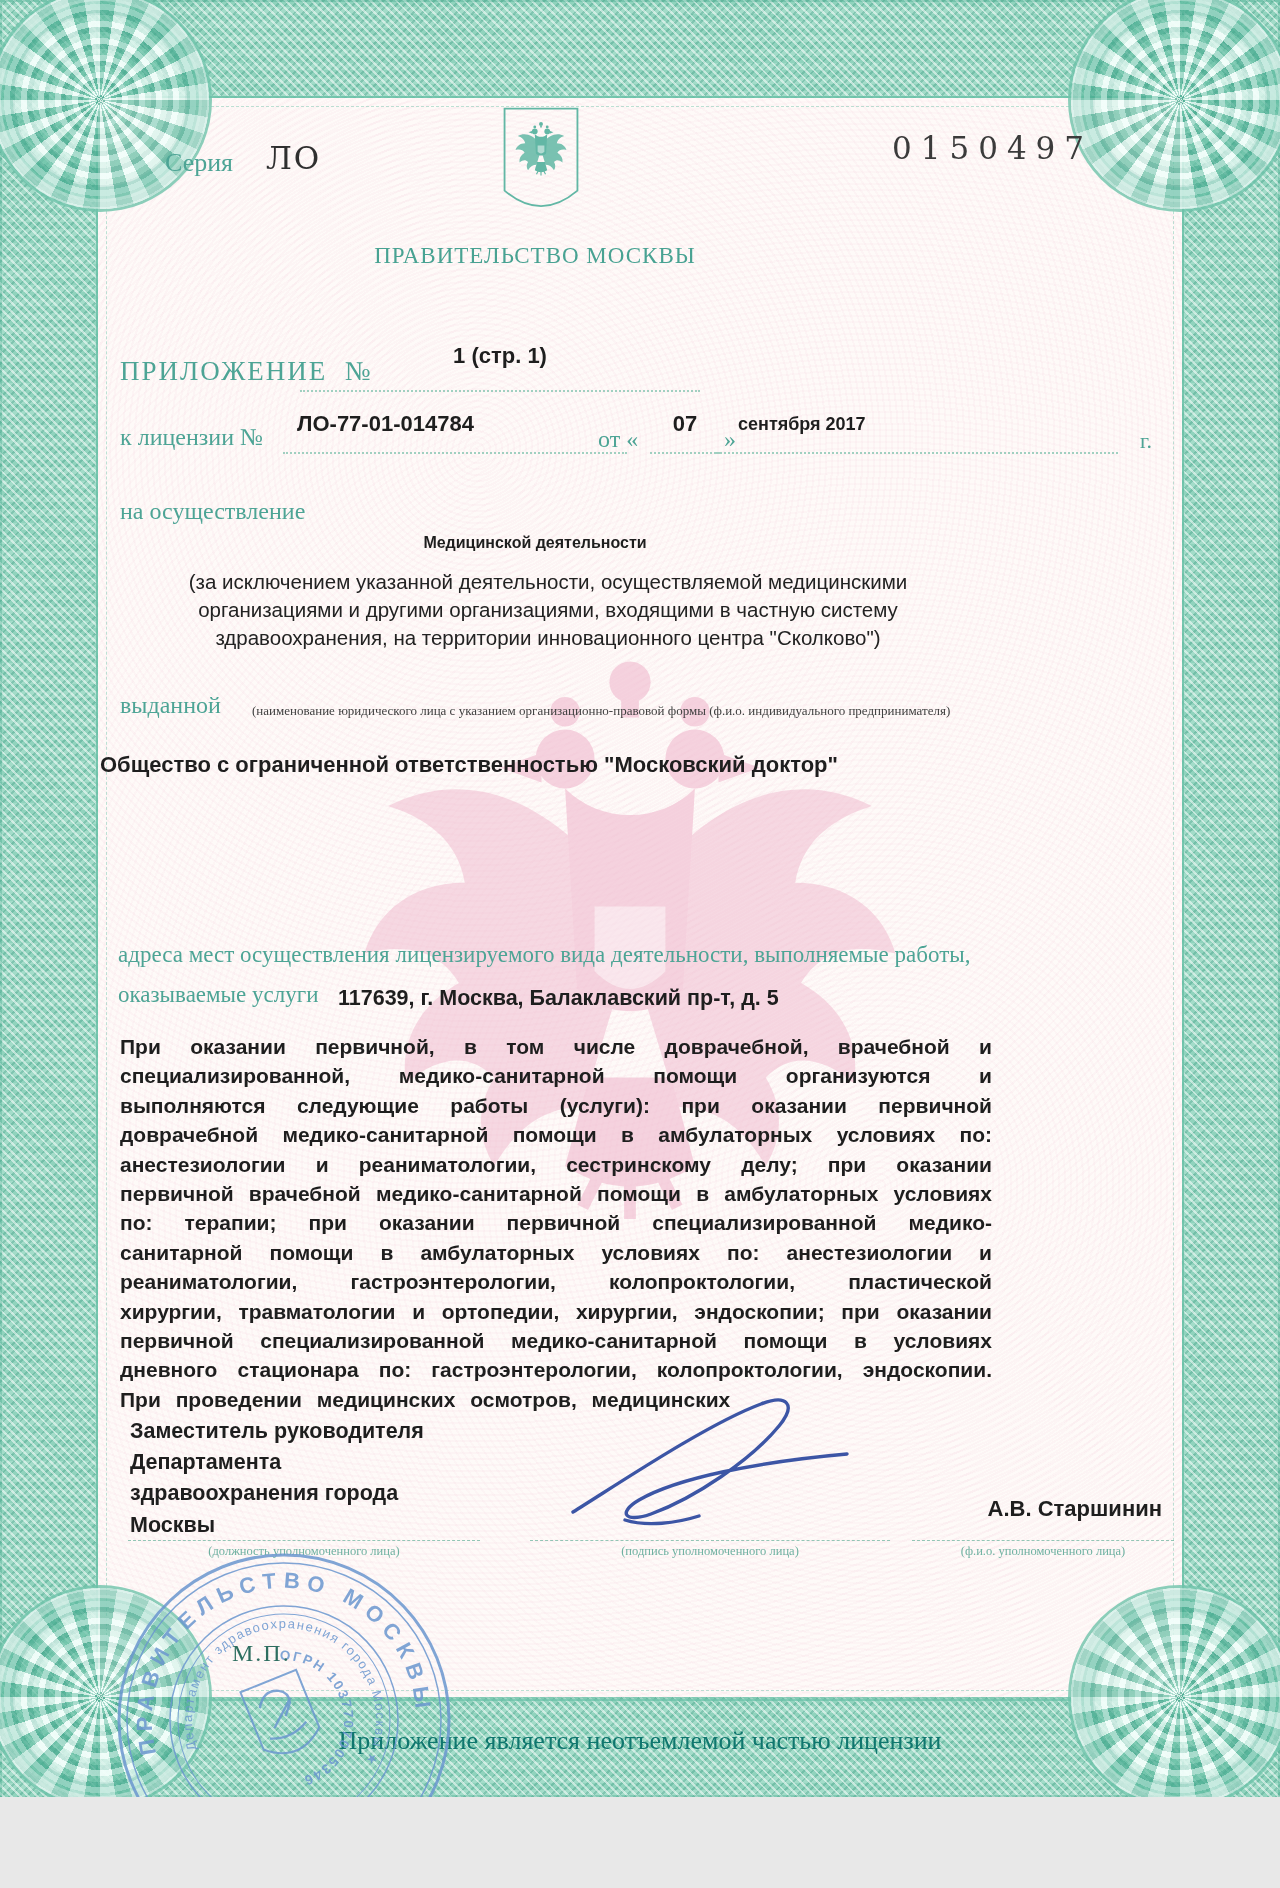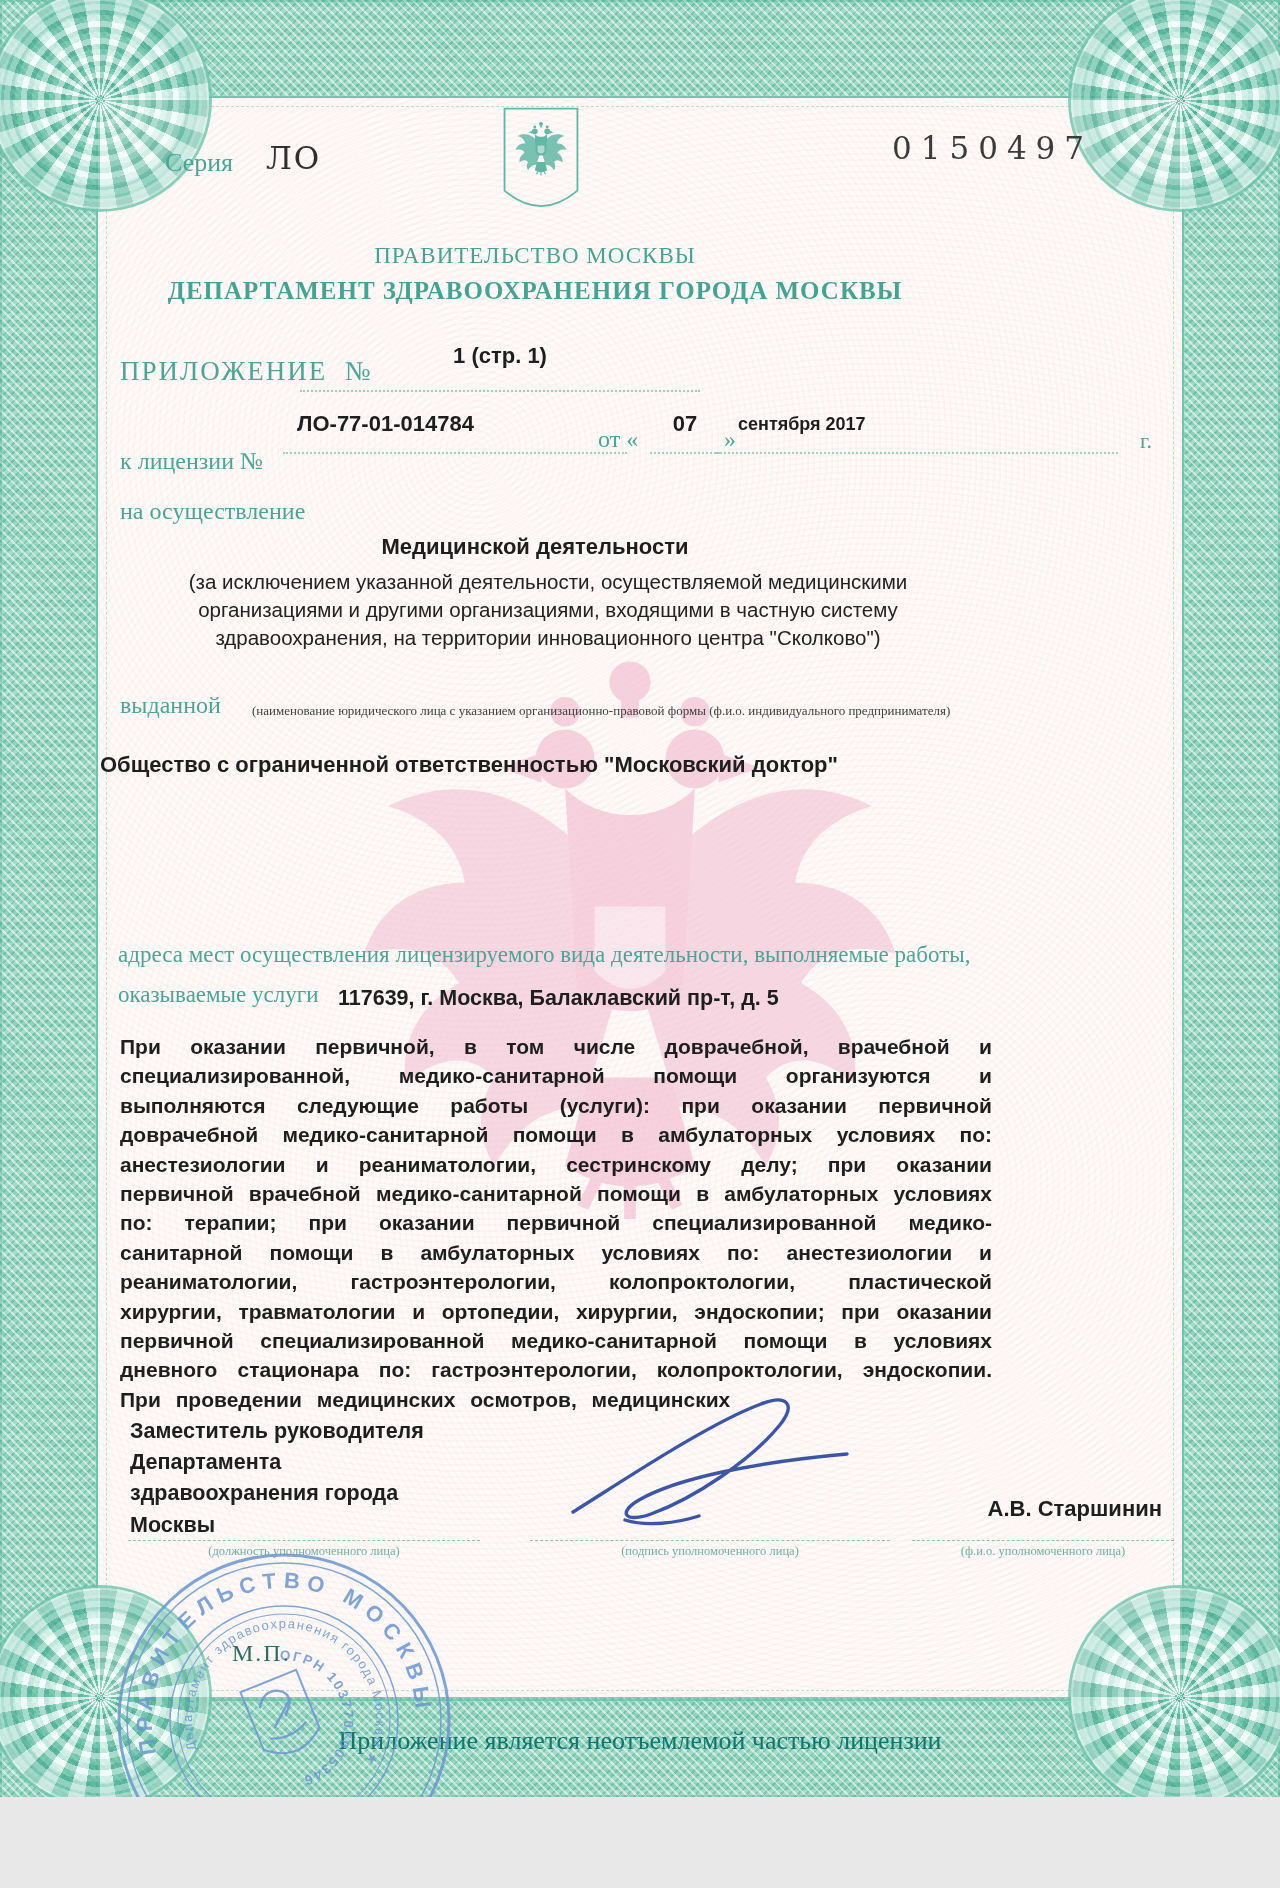--- a/index.html
+++ b/index.html
@@ -43,30 +43,30 @@
   #series-label{left:165px;top:148px;font-size:26px;}
   #series-value{left:266px;top:140px;font-size:31px;color:#2f2f2f;letter-spacing:2px;font-family:"DejaVu Serif",serif;}
   #doc-number{left:892px;top:130px;font-size:31px;letter-spacing:9px;color:#3b3b3b;font-family:"DejaVu Serif",serif;}
   #top-emblem{left:500px;top:100px;width:82px;height:132px;color:#62b7a5;}
 
   #gov{left:100px;top:243px;width:870px;text-align:center;font-size:23px;letter-spacing:1px;color:#48a292;}
   #dept{left:100px;top:277px;width:870px;text-align:center;font-size:25px;font-weight:bold;letter-spacing:1px;color:#48a292;}
 
   #app-label{left:120px;top:356px;font-size:27px;letter-spacing:2px;}
   #app-value-box{left:300px;top:334px;width:400px;height:56px;text-align:center;font-size:22px;line-height:44px;}
-  #lic-label{left:120px;top:448px;font-size:24px;}
+  #lic-label{left:120px;top:424px;font-size:24px;}
   #lic-value-box{left:283px;top:404px;width:330px;height:48px;font-size:22px;line-height:40px;padding-left:14px;}
   #lic-from{left:598px;top:426px;font-size:24px;}
   #lic-day-box{left:650px;top:404px;width:70px;height:48px;text-align:center;font-size:22px;line-height:40px;}
   #lic-close{left:724px;top:426px;font-size:24px;}
   #lic-date-box{left:716px;top:404px;width:380px;height:48px;font-size:18px;line-height:40px;padding-left:22px;}
   #lic-year{left:1140px;top:428px;font-size:22px;}
 
   #intro{left:120px;top:498px;font-size:24px;}
-  #act-title{left:100px;top:534px;width:870px;text-align:center;font-size:22px;}
+  #act-title{left:100px;top:534px;width:870px;text-align:center;font-size:16px;}
   #act-exception{left:128px;top:568px;width:840px;text-align:center;font-size:20.5px;line-height:1.36;
                  color:#222;font-family:"Liberation Sans",sans-serif;}
 
   #issued-label{left:120px;top:692px;font-size:24px;}
   #issued-caption{left:252px;top:703px;font-size:13px;color:#404040;width:740px;}
   #org{left:100px;top:752px;width:870px;text-align:left;font-size:22px;}
 
   #watermark{left:335px;top:635px;width:590px;height:590px;color:#f0b9ce;opacity:.6;z-index:2;}
 
   #addr1{left:118px;top:942px;font-size:23px;}
@@ -135,21 +135,20 @@
 
     <span class="abs teal" id="series-label">Серия</span>
     <span class="abs" id="series-value">ЛО</span>
     <svg class="abs" id="top-emblem" viewBox="0 0 90 134">
       <path d="M5,4 H85 V94 Q45,128 5,94 Z" fill="none" stroke="currentColor" stroke-width="2"></path>
       <use href="#eagle" x="14" y="16" width="62" height="62"></use>
     </svg>
     <span class="abs" id="doc-number">0150497</span>
 
     <div class="abs" id="gov">ПРАВИТЕЛЬСТВО МОСКВЫ</div>
-    <div class="abs" id="dept">ДЕПАРТАМЕНТ ЗДРАВООХРАНЕНИЯ ГОРОДА МОСКВЫ</div>
 
     <span class="abs teal" id="app-label"><span>ПРИЛОЖЕНИЕ</span>&nbsp;&nbsp;<span>№</span></span>
     <div class="abs fill dotline" id="app-value-box">1 (стр. 1)</div>
 
     <span class="abs teal" id="lic-label">к лицензии №</span>
     <div class="abs fill dotline" id="lic-value-box">ЛО-77-01-014784</div>
     <span class="abs teal" id="lic-from">от «</span>
     <div class="abs fill dotline" id="lic-day-box">07</div>
     <span class="abs teal" id="lic-close">»</span>
     <div class="abs fill dotline" id="lic-date-box">сентября 2017</div>

